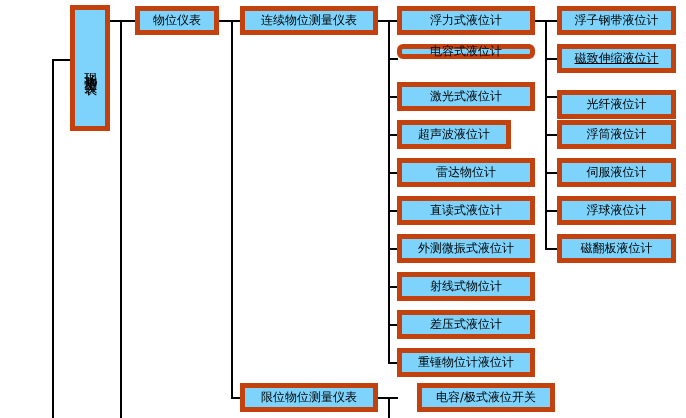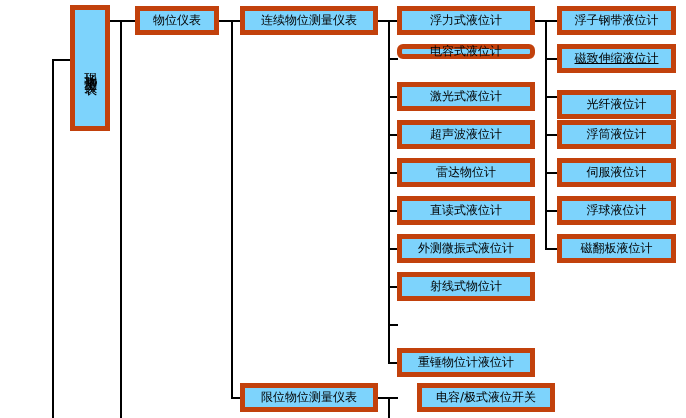--- a/index.html
+++ b/index.html
@@ -112,34 +112,37 @@
 
   <div class="node" style="left:397px; top:6px; width:138px; height:29px; font-size:12px;">
     <span class="lbl">浮力式液位计</span>
   </div>
   <div class="node" style="left:397px; top:44px; width:138px; height:15px; font-size:12px;border-radius:6px;">
     <span class="lbl">电容式液位计</span>
   </div>
   <div class="node" style="left:397px; top:82px; width:138px; height:29px; font-size:12px;">
     <span class="lbl">激光式液位计</span>
   </div>
-  <div class="node" style="left:397px; top:120px; width:138px; height:29px; font-size:12px;">
+  <div class="node" style="left:397px; top:120px; width:114px; height:29px; font-size:12px;">
     <span class="lbl">超声波液位计</span>
   </div>
   <div class="node" style="left:397px; top:158px; width:138px; height:29px; font-size:12px;">
     <span class="lbl">雷达物位计</span>
   </div>
   <div class="node" style="left:397px; top:196px; width:138px; height:29px; font-size:12px;">
     <span class="lbl">直读式液位计</span>
   </div>
   <div class="node" style="left:397px; top:234px; width:138px; height:29px; font-size:12px;">
     <span class="lbl">外测微振式液位计</span>
   </div>
   <div class="node" style="left:397px; top:272px; width:138px; height:29px; font-size:12px;">
     <span class="lbl">射线式物位计</span>
+  </div>
+  <div class="node" style="left:397px; top:310px; width:138px; height:29px; font-size:12px;">
+    <span class="lbl">差压式液位计</span>
   </div>
   <div class="node" style="left:397px; top:348px; width:138px; height:29px; font-size:12px;">
     <span class="lbl">重锤物位计液位计</span>
   </div>
 
   <div class="node" style="left:397px; top:383px; width:138px; height:29px; font-size:12px;margin-left:20px;">
     <span class="lbl">电容/极式液位开关</span>
   </div>
 
   <div class="node" style="left:557px; top:6px; width:119px; height:29px; font-size:12px;">

